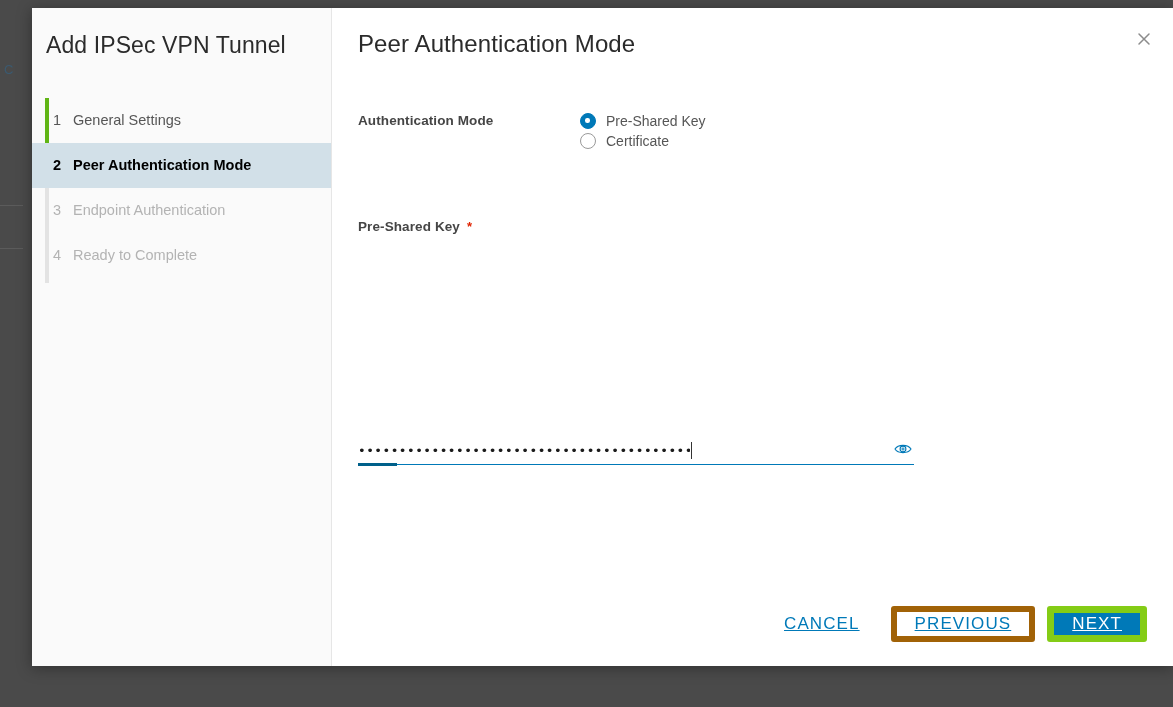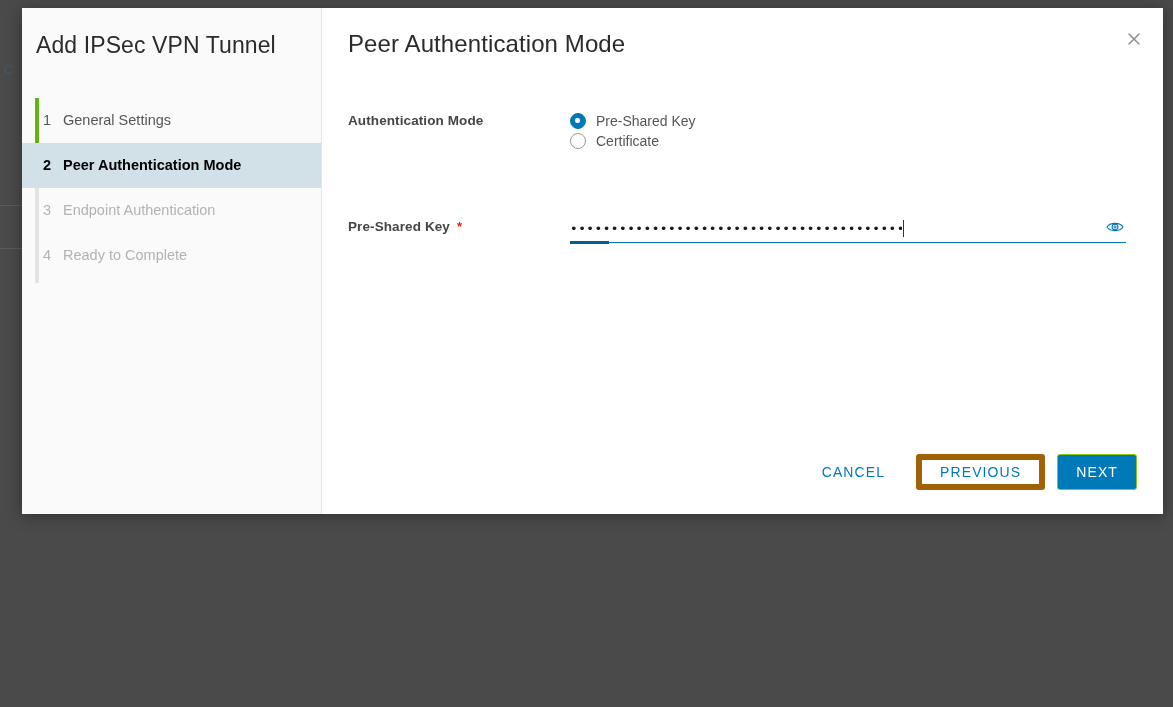--- a/index.html
+++ b/index.html
@@ -28,22 +28,22 @@
     color: #3b5a70;
     letter-spacing: .2px;
     white-space: nowrap;
     overflow: hidden;
     width: 18px;
   }
 
   
   #modal {
     position: absolute;
-    left: 22px; top: 8px;
-    width: 1141px; height: 506px;
+    left: 32px; top: 8px;
+    width: 1141px; height: 658px;
     background: #d946ef;
     display: flex;
     box-shadow: 0 2px 14px rgba(0,0,0,.35);
   }
 
   
   #sidebar {
     width: 300px;
     flex: 0 0 300px;
     background: #fafafa;
@@ -240,35 +240,36 @@
   
   #footer {
     padding: 0 26px 24px 0;
     display: flex;
     justify-content: flex-end;
     align-items: center;
     gap: 12px;
   }
   .btn {
     font-family: "Liberation Sans", sans-serif;
-    font-size: 14px;
+    font-size: 17px;
     letter-spacing: 1.1px;
     height: 36px;
     padding: 0 18px;
     border-radius: 3px;
     cursor: pointer;
     display: inline-flex;
     align-items: center;
     justify-content: center;
     background: transparent;
     border: 1px solid transparent;
+    text-decoration: underline;
   }
   .btn-flat   { color: #0079b8; border-color: transparent; }
   .btn-outline{ color: #0079b8; border: 6px solid #a16207; background: #fff; min-width: 98px; }
-  .btn-solid  { color: #ffffff; background: #0079b8; border: 1px solid #84cc16; min-width: 76px; }
+  .btn-solid  { color: #ffffff; background: #0079b8; border: 7px solid #84cc16; min-width: 76px; }
 </style>
 </head>
 <body>
 
 <div id="backdrop">
   <div class="bg-rule r1"></div>
   <div class="bg-rule r2"></div>
   <div class="bg-ghost-text">C</div>
 </div>
 
@@ -323,21 +324,21 @@
             <span class="radio-mark"></span>
             <span class="radio-label">Pre-Shared Key</span>
           </div>
           <div class="radio-opt">
             <span class="radio-mark"></span>
             <span class="radio-label">Certificate</span>
           </div>
         </div>
       </div>
 
-      <div class="form-row" style="margin-top:65px;">
+      <div class="form-row" style="margin-top:65px;flex-direction:column;">
         <div class="form-label">
           <span>Pre-Shared Key</span><span class="req-star">*</span>
         </div>
 
         <div class="pw-wrap">
           <div class="pw-box">
             <span class="pw-dots">••••••••••••••••••••••••••••••••••••••••••••••••••••</span>
             <span class="caret"></span>
             <span class="pw-underline"></span>
             <span class="eye-btn">

